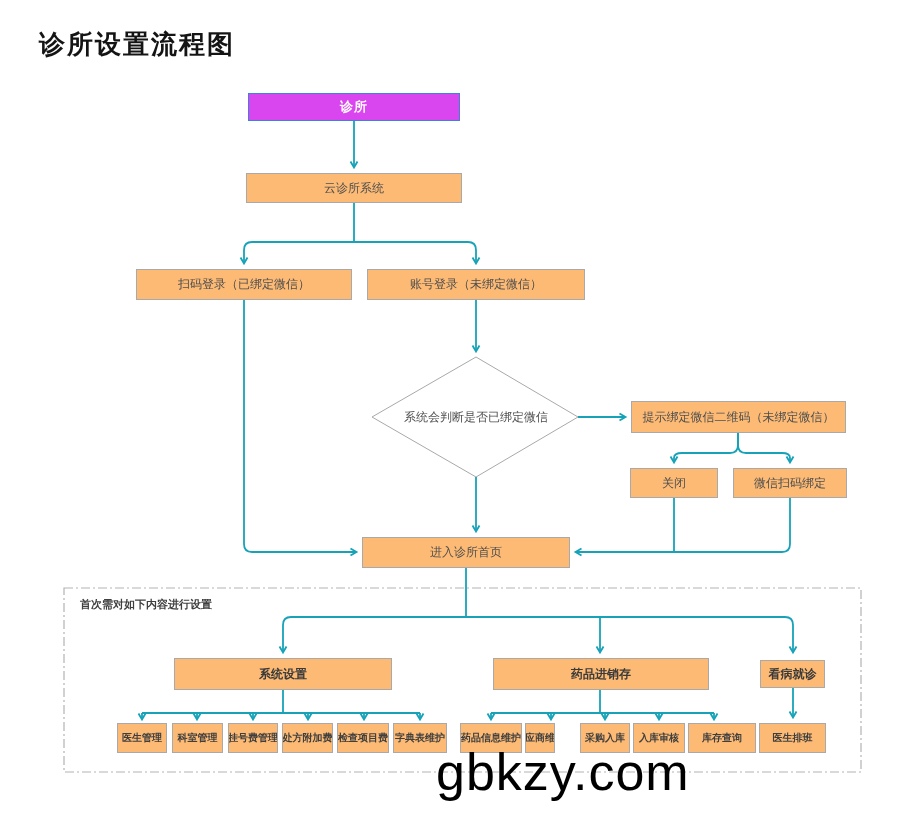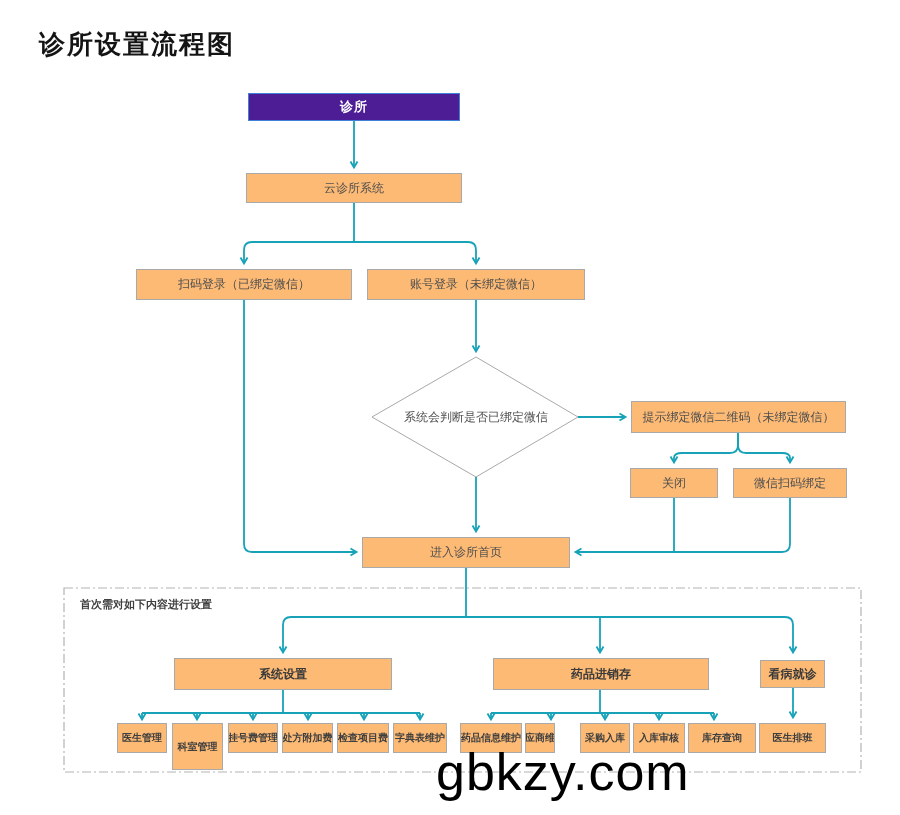--- a/index.html
+++ b/index.html
@@ -11,21 +11,21 @@
     position:absolute;left:34px;top:22px;margin:5px;
     font-size:26px;font-weight:bold;color:#141414;letter-spacing:2px;
   }
   .edges{position:absolute;left:0;top:0;}
   .node{
     position:absolute;box-sizing:border-box;background:#fdba74;
     border:1px solid #a9a9a9;display:flex;align-items:center;justify-content:center;
     font-size:12px;color:#4f4f4f;white-space:nowrap;overflow:hidden;
   }
   .node.blue{
-    background:#4c1d95;border-color:#3d82d6;color:#ffffff;
+    background:#d946ef;border-color:#3d82d6;color:#ffffff;
     font-weight:bold;font-size:13px;letter-spacing:1px;
   }
   .node.section{font-weight:bold;color:#3a3a3a;}
   .node.leaf{font-size:10px;font-weight:600;color:#3f3f3f;}
   .diamond-label{
     position:absolute;display:flex;align-items:center;justify-content:center;
     font-size:12px;color:#4f4f4f;white-space:nowrap;background:transparent;
   }
   .container-label{
     position:absolute;font-size:11px;font-weight:600;color:#3f3f3f;white-space:nowrap;
@@ -109,21 +109,21 @@
 
   <div class="container-label" style="left:80px;top:597px">首次需对如下内容进行设置</div>
 
   <div class="node section" style="left:174px;top:658px;width:218px;height:32px">系统设置</div>
 
   <div class="node section" style="left:493px;top:658px;width:216px;height:32px">药品进销存</div>
 
   <div class="node section" style="left:760px;top:660px;width:65px;height:28px">看病就诊</div>
 
   <div class="node leaf" style="left:117px;top:723px;width:50px;height:30px">医生管理</div>
-  <div class="node leaf" style="left:172px;top:723px;width:51px;height:47px">科室管理</div>
+  <div class="node leaf" style="left:172px;top:723px;width:51px;height:30px">科室管理</div>
   <div class="node leaf" style="left:228px;top:723px;width:50px;height:30px">挂号费管理</div>
   <div class="node leaf" style="left:282px;top:723px;width:51px;height:30px">处方附加费</div>
   <div class="node leaf" style="left:337px;top:723px;width:52px;height:30px">检查项目费</div>
   <div class="node leaf" style="left:393px;top:723px;width:54px;height:30px">字典表维护</div>
 
   <div class="node leaf" style="left:460px;top:723px;width:62px;height:30px">药品信息维护</div>
   <div class="node leaf" style="left:525px;top:723px;width:30px;height:30px">供应商维护</div>
   <div class="node leaf" style="left:580px;top:723px;width:50px;height:30px">采购入库</div>
   <div class="node leaf" style="left:633px;top:723px;width:52px;height:30px">入库审核</div>
   <div class="node leaf" style="left:688px;top:723px;width:68px;height:30px">库存查询</div>

